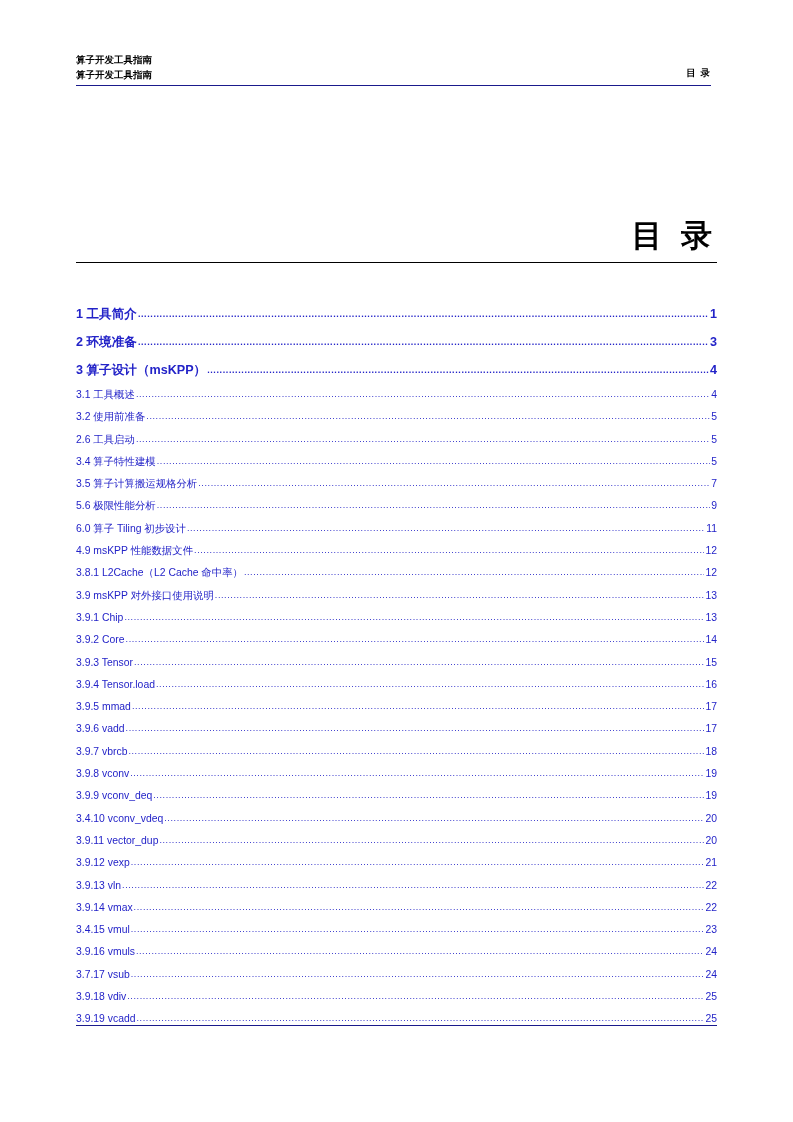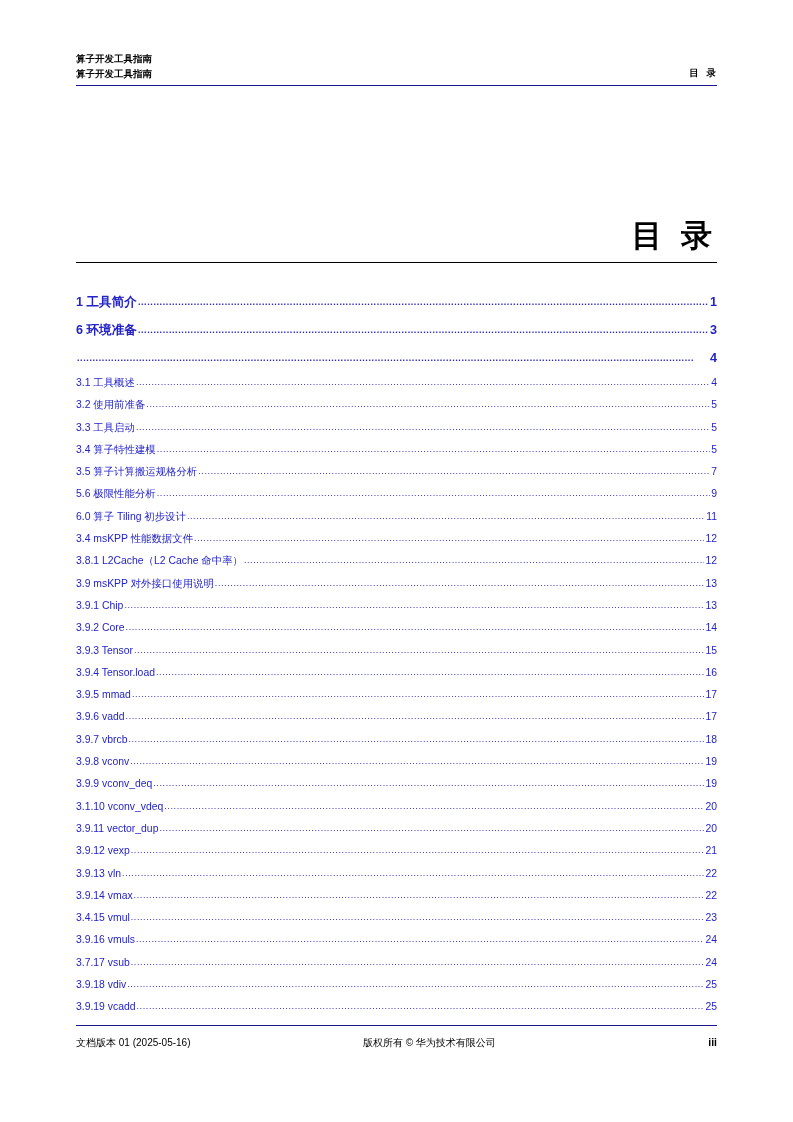--- a/index.html
+++ b/index.html
@@ -20,23 +20,22 @@
     width: 793px;
     height: 1122px;
     box-sizing: border-box;
     padding: 0 76px;
   }
 
   
   .header {
     position: absolute;
     left: 76px;
-    right: 76px;
+    right: 82px;
     top: 52px;
-    font-family: Liberation Mono, monospace;
   }
   .header-row {
     display: flex;
     justify-content: space-between;
     align-items: flex-start;
   }
   .header-left {
     font-size: 9.5px;
     font-weight: bold;
     line-height: 15px;
@@ -72,21 +71,21 @@
     right: 76px;
     top: 262px;
     border-bottom: 1.6px solid #000;
   }
 
   
   .toc {
     position: absolute;
     left: 76px;
     right: 76px;
-    top: 288px;
+    top: 300px;
   }
   .toc-entry {
     display: flex;
     align-items: baseline;
     color: #2323c8;
     white-space: nowrap;
   }
   .toc-entry .label {
     flex: 0 0 auto;
   }
@@ -176,40 +175,41 @@
   <div class="toc-title">目 录</div>
   <div class="title-rule"></div>
 
   <div class="toc" id="toc-list">
       <div class="toc-entry lvl1">
         <span class="label">1 工具简介</span>
         <span class="dots">.......................................................................................................................................................................................................</span>
         <span class="page-num">1</span>
       </div>
       <div class="toc-entry lvl1">
-        <span class="label">6 环境准备</span>
+        <span class="label">2 环境准备</span>
         <span class="dots">.......................................................................................................................................................................................................</span>
         <span class="page-num">3</span>
       </div>
       <div class="toc-entry lvl1">
+        <span class="label">3 算子设计（msKPP）</span>
         <span class="dots">.......................................................................................................................................................................................................</span>
         <span class="page-num">4</span>
       </div>
       <div class="toc-entry lvl2">
         <span class="label">3.1 工具概述</span>
         <span class="dots">.......................................................................................................................................................................................................</span>
         <span class="page-num">4</span>
       </div>
       <div class="toc-entry lvl2">
         <span class="label">3.2 使用前准备</span>
         <span class="dots">.......................................................................................................................................................................................................</span>
         <span class="page-num">5</span>
       </div>
       <div class="toc-entry lvl2">
-        <span class="label">3.3 工具启动</span>
+        <span class="label">2.6 工具启动</span>
         <span class="dots">.......................................................................................................................................................................................................</span>
         <span class="page-num">5</span>
       </div>
       <div class="toc-entry lvl2">
         <span class="label">3.4 算子特性建模</span>
         <span class="dots">.......................................................................................................................................................................................................</span>
         <span class="page-num">5</span>
       </div>
       <div class="toc-entry lvl2">
         <span class="label">3.5 算子计算搬运规格分析</span>
@@ -220,21 +220,21 @@
         <span class="label">5.6 极限性能分析</span>
         <span class="dots">.......................................................................................................................................................................................................</span>
         <span class="page-num">9</span>
       </div>
       <div class="toc-entry lvl2">
         <span class="label">6.0 算子 Tiling 初步设计</span>
         <span class="dots">.......................................................................................................................................................................................................</span>
         <span class="page-num">11</span>
       </div>
       <div class="toc-entry lvl2">
-        <span class="label">3.4 msKPP 性能数据文件</span>
+        <span class="label">4.9 msKPP 性能数据文件</span>
         <span class="dots">.......................................................................................................................................................................................................</span>
         <span class="page-num">12</span>
       </div>
       <div class="toc-entry lvl3">
         <span class="label">3.8.1 L2Cache（L2 Cache 命中率）</span>
         <span class="dots">.......................................................................................................................................................................................................</span>
         <span class="page-num">12</span>
       </div>
       <div class="toc-entry lvl2">
         <span class="label">3.9 msKPP 对外接口使用说明</span>
@@ -280,21 +280,21 @@
         <span class="label">3.9.8 vconv</span>
         <span class="dots">.......................................................................................................................................................................................................</span>
         <span class="page-num">19</span>
       </div>
       <div class="toc-entry lvl3">
         <span class="label">3.9.9 vconv_deq</span>
         <span class="dots">.......................................................................................................................................................................................................</span>
         <span class="page-num">19</span>
       </div>
       <div class="toc-entry lvl3">
-        <span class="label">3.1.10 vconv_vdeq</span>
+        <span class="label">3.4.10 vconv_vdeq</span>
         <span class="dots">.......................................................................................................................................................................................................</span>
         <span class="page-num">20</span>
       </div>
       <div class="toc-entry lvl3">
         <span class="label">3.9.11 vector_dup</span>
         <span class="dots">.......................................................................................................................................................................................................</span>
         <span class="page-num">20</span>
       </div>
       <div class="toc-entry lvl3">
         <span class="label">3.9.12 vexp</span>
@@ -332,19 +332,14 @@
         <span class="page-num">25</span>
       </div>
       <div class="toc-entry lvl3">
         <span class="label">3.9.19 vcadd</span>
         <span class="dots">.......................................................................................................................................................................................................</span>
         <span class="page-num">25</span>
       </div>
     </div>
 
   <div class="footer-rule"></div>
-  <div class="footer">
-    <div class="footer-left">文档版本 01 (2025-05-16)</div>
-    <div class="footer-center">版权所有 © 华为技术有限公司</div>
-    <div class="footer-right">iii</div>
-  </div>
 
 </div>
 
 </body></html>

